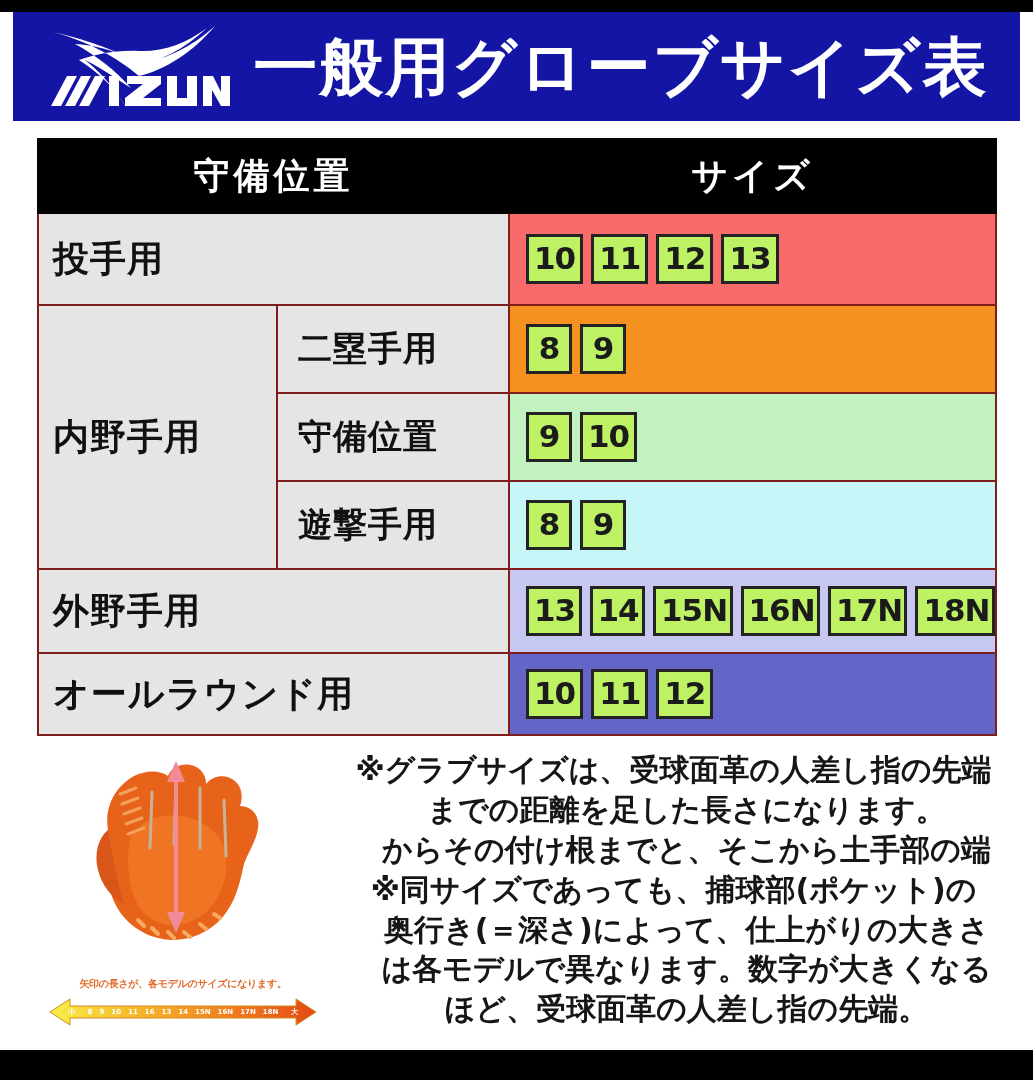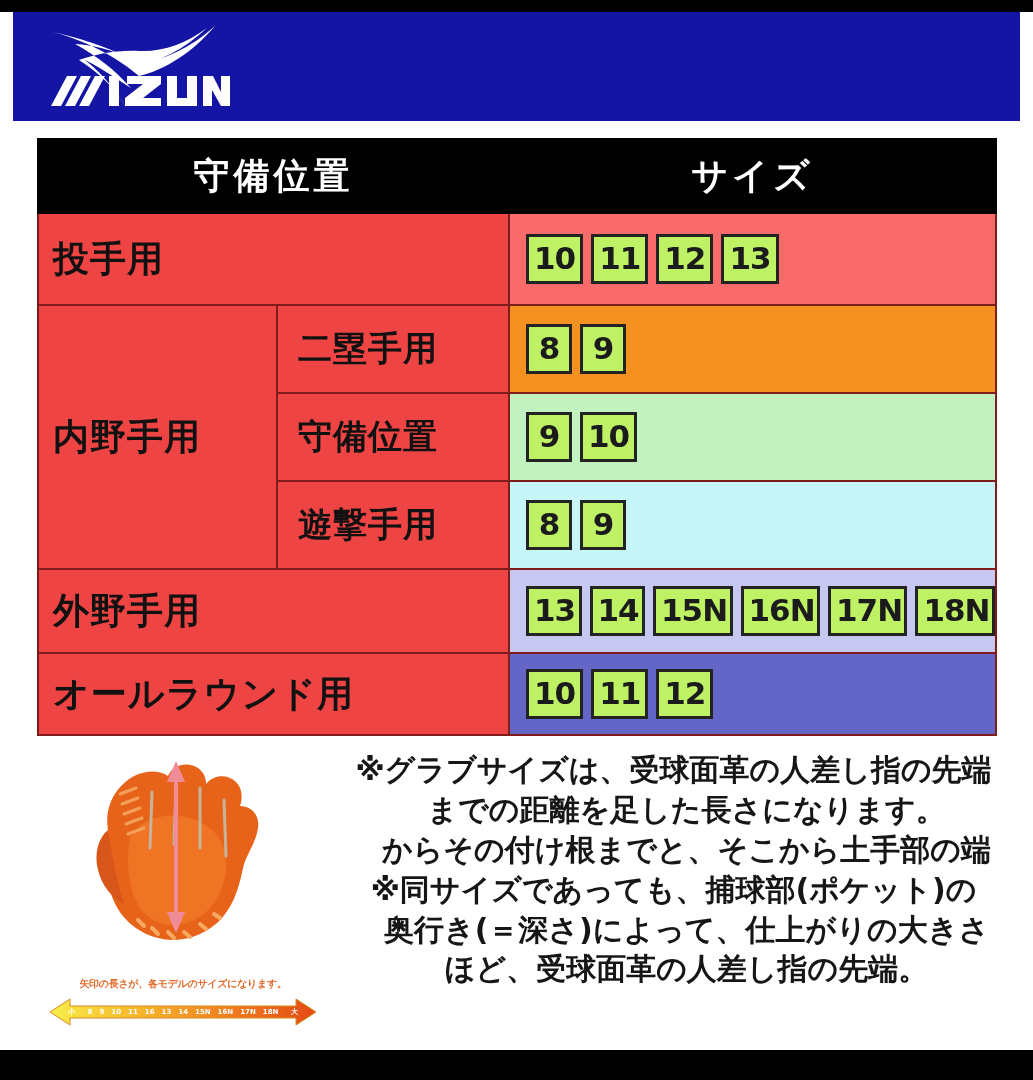--- a/index.html
+++ b/index.html
@@ -84,21 +84,21 @@
     background: #000000;
     color: #ffffff;
     font-size: 36px;
     font-weight: bold;
     text-align: center;
     height: 72px;
     letter-spacing: 4px;
     border-color: #000000 !important;
   }
   .pos-cell {
-    background: #ef4444;
+    background: #e5e5e5;
     color: #111111;
     font-size: 36px;
     font-weight: bold;
     text-align: left;
     padding-left: 14px !important;
     letter-spacing: 1px;
     vertical-align: middle;
   }
   .pos-cell.sub {
     font-size: 34px;
@@ -215,20 +215,21 @@
           <path d="M16 92 L32 62 L42 62 L26 92 Z"></path>
           <path d="M30 92 L46 62 L56 62 L40 92 Z"></path>
           <path d="M44 92 L60 62 L70 62 L54 92 Z"></path>
           <rect x="74" y="62" width="10" height="30"></rect>
           <path d="M92 62 L126 62 L126 70 L108 84 L126 84 L126 92 L90 92 L90 84 L108 70 L92 70 Z"></path>
           <path d="M132 62 L142 62 L142 84 L152 84 L152 62 L162 62 L162 92 L132 92 Z"></path>
           <path d="M168 92 L168 62 L178 62 L186 78 L186 62 L195 62 L195 92 L186 92 L177 76 L177 92 Z"></path>
         </g>
       </svg>
     </div>
+    <div class="banner-title" style="color: rgb(255, 255, 255);">一般用グローブサイズ表</div>
   </div>
 
   <div class="table-wrap">
     <table class="size-table">
       <colgroup>
         <col style="width:239px">
         <col style="width:232px">
         <col style="width:487px">
       </colgroup>
       <thead>
@@ -383,18 +384,19 @@
         </div>
       </div>
     </div>
 
     <div class="notes-text">
       <div class="note-line">※グラブサイズは、受球面革の人差し指の先端</div>
       <div class="note-line indent">までの距離を足した長さになります。</div>
       <div class="note-line indent">からその付け根までと、そこから土手部の端</div>
       <div class="note-line">※同サイズであっても、捕球部(ポケット)の</div>
       <div class="note-line indent">奥行き(＝深さ)によって、仕上がりの大きさ</div>
+      <div class="note-line indent">は各モデルで異なります。数字が大きくなる</div>
       <div class="note-line indent">ほど、受球面革の人差し指の先端。</div>
     </div>
   </div>
 
   <div class="bar-bottom"></div>
 </div>
 
 </body></html>

